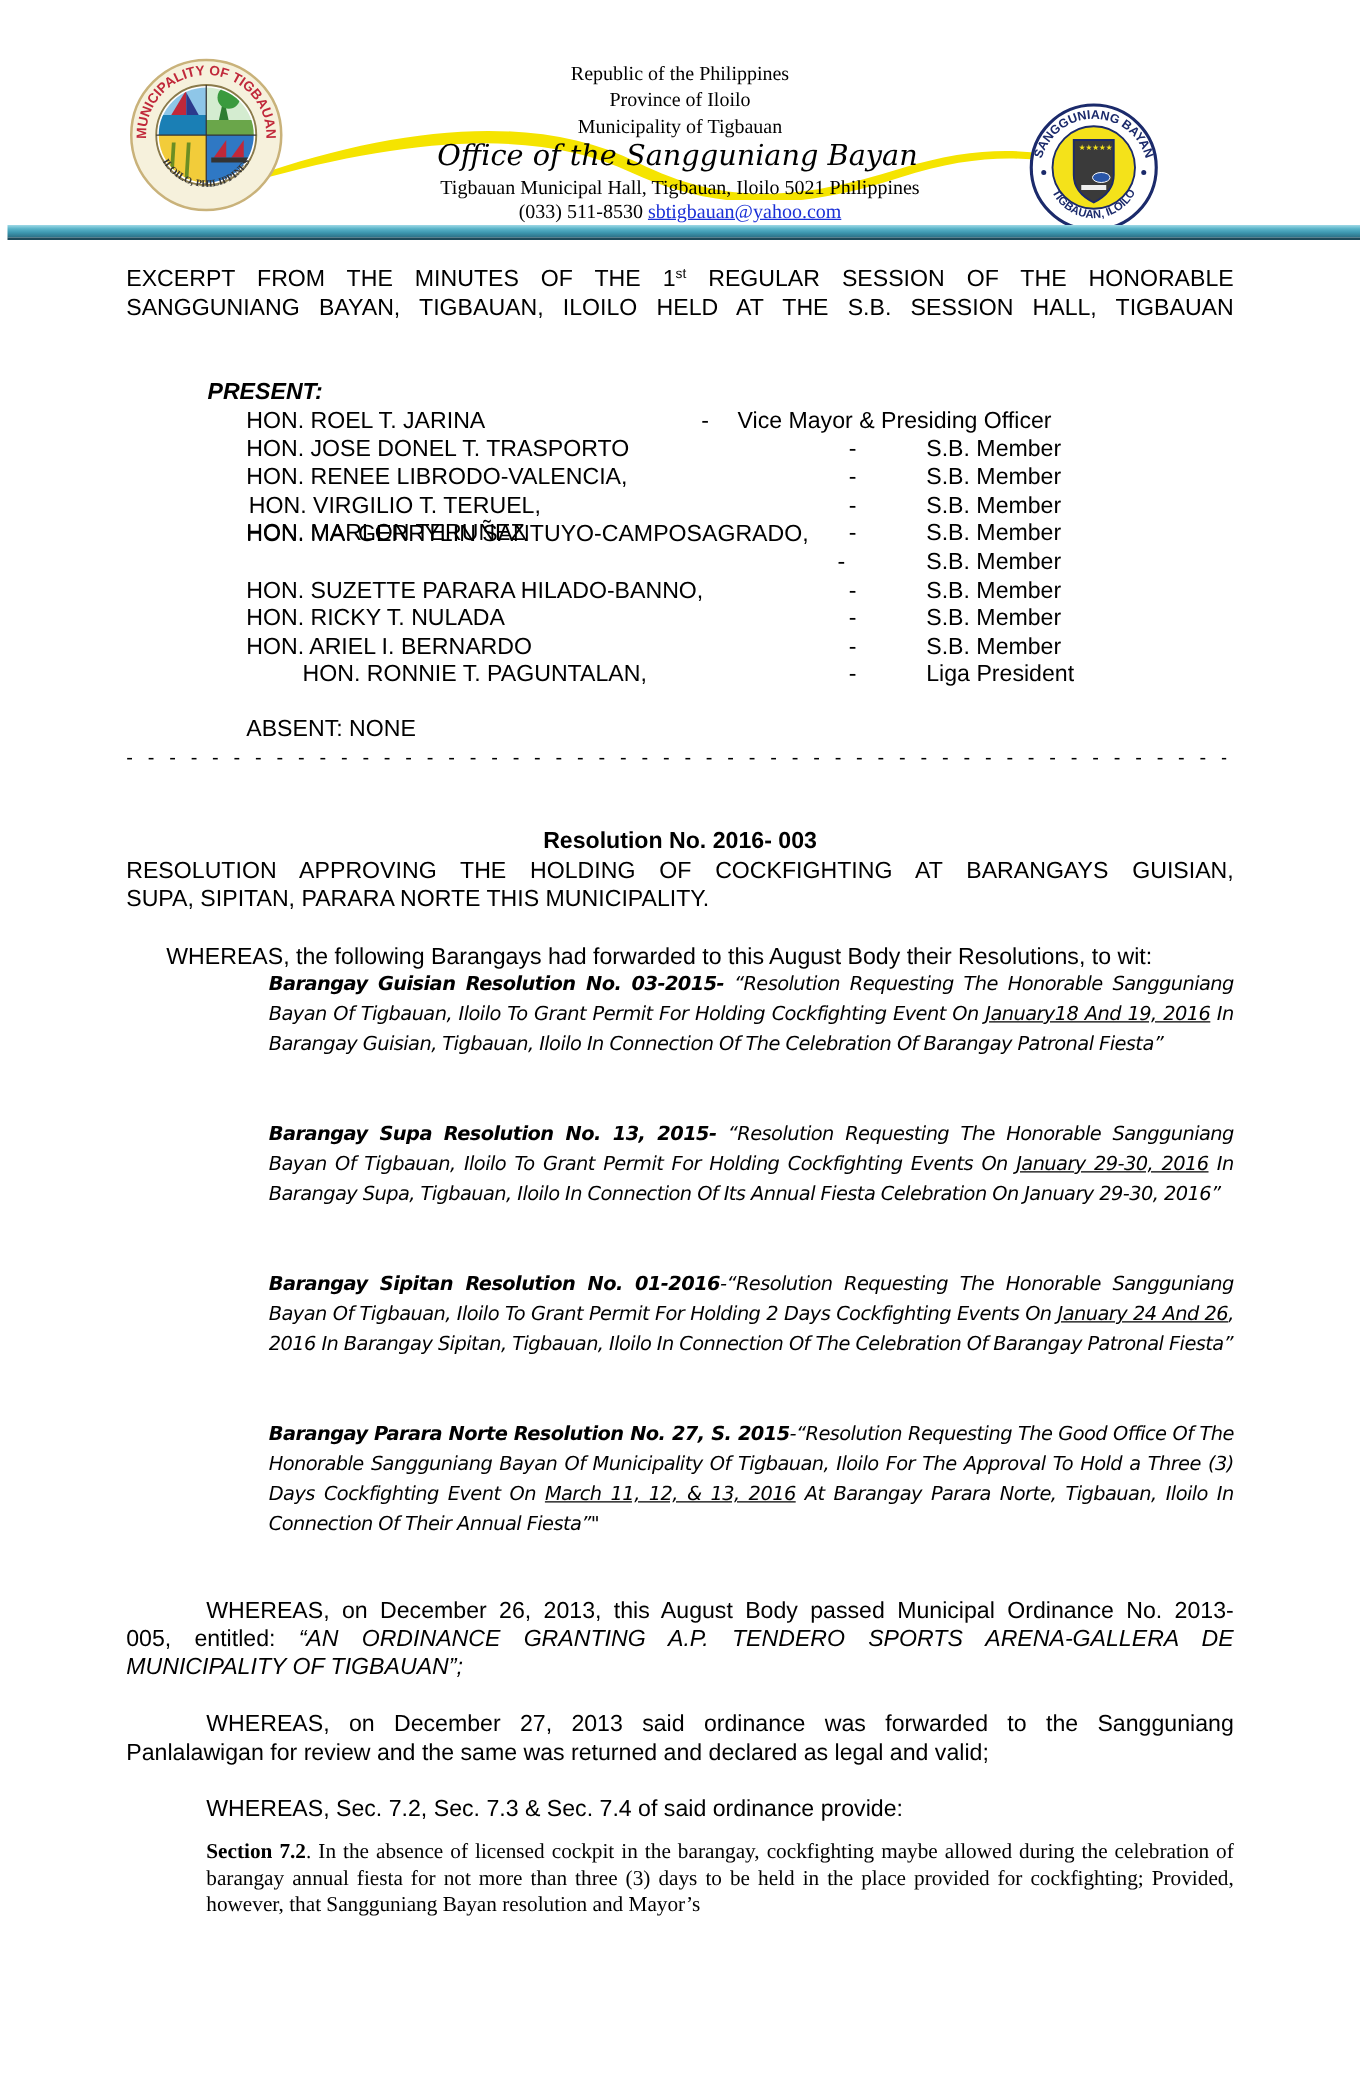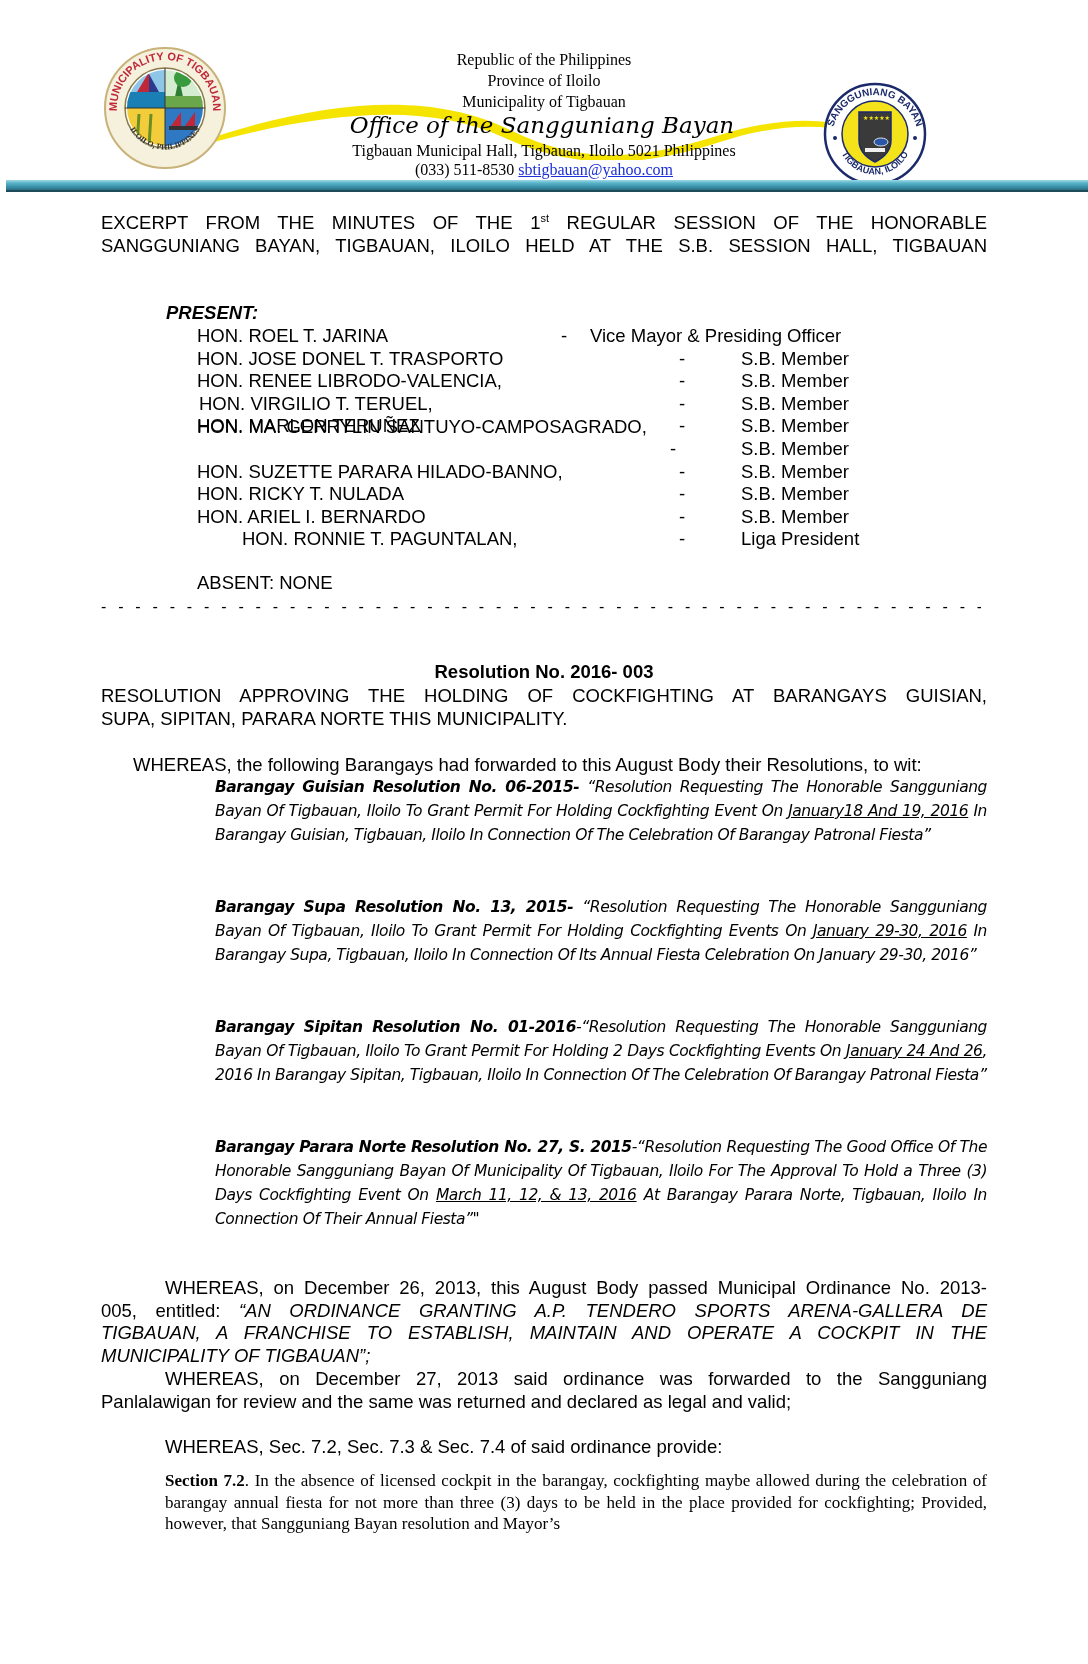--- a/index.html
+++ b/index.html
@@ -169,36 +169,35 @@
 <div class="res-title" style="top:641px;margin-top:20px;">Resolution No. 2016- 003</div>
 
 <div class="para" style="left:101px; top:685px; width:886px;">
   <span class="just-line">RESOLUTION APPROVING THE HOLDING OF COCKFIGHTING AT BARANGAYS GUISIAN,</span>
   <span class="last-line">SUPA, SIPITAN, PARARA NORTE THIS MUNICIPALITY.</span>
 </div>
 
 <div class="para" style="left:133px; top:754px; width:860px; white-space:nowrap;">WHEREAS, the following Barangays had forwarded to this August Body their Resolutions, to wit:</div>
 
 <div class="brgy" style="top:775px;">
-  <b>Barangay Guisian Resolution No. 06-2015-</b><span> “Resolution Requesting The Honorable Sangguniang Bayan Of Tigbauan, Iloilo To Grant Permit For Holding  Cockfighting Event On </span><u>January18 And 19, 2016</u><span> In Barangay Guisian, Tigbauan, Iloilo In Connection Of The Celebration Of Barangay Patronal Fiesta”</span>
+  <b>Barangay Guisian Resolution No. 03-2015-</b><span> “Resolution Requesting The Honorable Sangguniang Bayan Of Tigbauan, Iloilo To Grant Permit For Holding  Cockfighting Event On </span><u>January18 And 19, 2016</u><span> In Barangay Guisian, Tigbauan, Iloilo In Connection Of The Celebration Of Barangay Patronal Fiesta”</span>
 </div>
 <div class="brgy" style="top:895px;">
   <b>Barangay Supa Resolution No.  13, 2015-</b><span> “Resolution Requesting The Honorable Sangguniang Bayan Of Tigbauan, Iloilo To Grant Permit For Holding  Cockfighting Events On </span><u>January  29-30, 2016</u><span> In Barangay Supa, Tigbauan, Iloilo In Connection Of Its Annual Fiesta Celebration On January 29-30, 2016”</span>
 </div>
 <div class="brgy" style="top:1015px;">
   <b>Barangay Sipitan Resolution No. 01-2016</b><span>-“Resolution Requesting The Honorable Sangguniang Bayan Of Tigbauan, Iloilo To Grant Permit For Holding 2 Days Cockfighting Events On </span><u>January 24 And 26</u><span>,  2016 In Barangay Sipitan, Tigbauan, Iloilo In Connection Of The Celebration Of Barangay Patronal Fiesta”</span>
 </div>
 <div class="brgy" style="top:1135px;">
   <b>Barangay Parara Norte Resolution No. 27, S. 2015</b><span>-“Resolution Requesting The Good Office Of The Honorable Sangguniang Bayan Of Municipality Of Tigbauan, Iloilo For The Approval To Hold a Three (3) Days Cockfighting Event On </span><u>March 11, 12, &amp; 13, 2016</u><span> At Barangay Parara Norte, Tigbauan, Iloilo In Connection Of Their  Annual  Fiesta”"</span>
 </div>
 
 <div class="para" style="left:101px; top:1277px; width:886px;">
   <span class="just-line" style="padding-left:64px;">WHEREAS, on December 26, 2013, this August Body passed Municipal Ordinance No. 2013-</span>
   <span class="just-line"><span>005, entitled: </span><i>“AN ORDINANCE GRANTING A.P. TENDERO SPORTS ARENA-GALLERA DE</i></span>
-  <span class="just-line" style="font-style:italic;">TIGBAUAN, A FRANCHISE TO ESTABLISH, MAINTAIN AND OPERATE A COCKPIT IN THE</span>
   <span class="last-line" style="font-style:italic;">MUNICIPALITY OF TIGBAUAN”;</span>
 </div>
 
 <div class="para" style="left:101px; top:1368px; width:886px;">
   <span class="just-line" style="padding-left:64px;">WHEREAS, on December 27, 2013 said ordinance was forwarded to the Sangguniang</span>
   <span class="last-line">Panlalawigan for review and the same was returned and declared as legal and valid;</span>
 </div>
 
 <div class="para" style="left:165px; top:1436px; width:820px; white-space:nowrap;">WHEREAS, Sec. 7.2, Sec. 7.3 &amp; Sec. 7.4 of said ordinance provide:</div>
 

